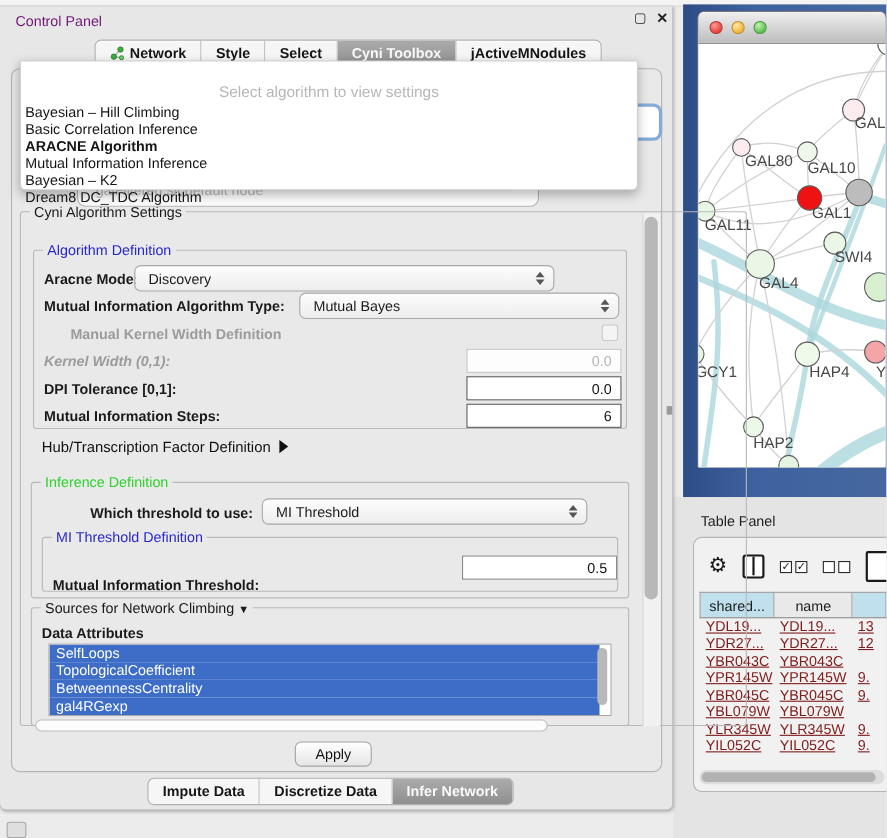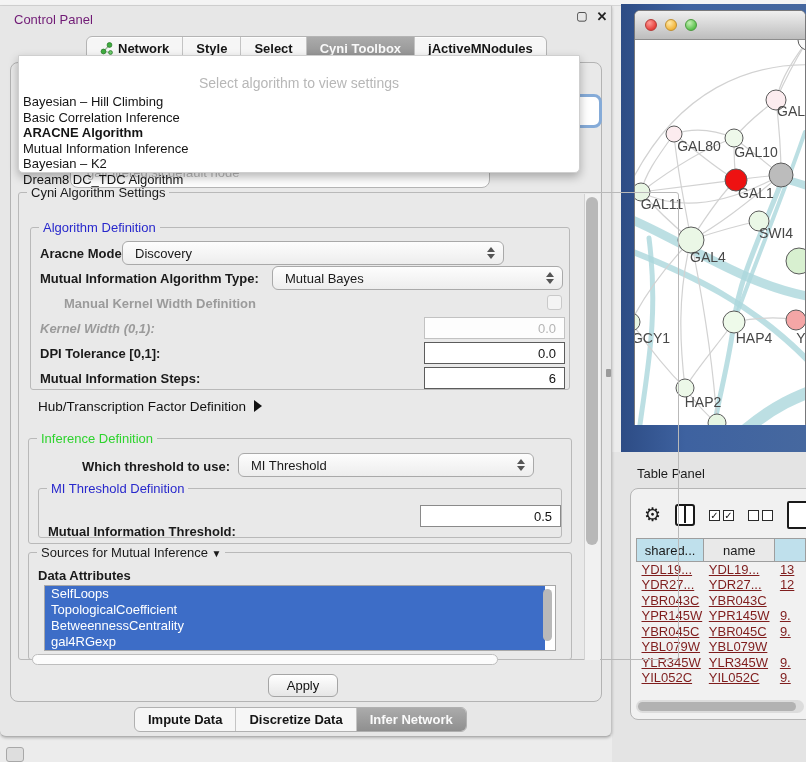--- a/index.html
+++ b/index.html
@@ -350,21 +350,21 @@
         <span class="tri-down"></span>
       </span>
   </div>
   <div class="group" style="left:38px; top:488px; width:524px; height:50px;">
     <span class="legend blue" style="background:#e9e9e9;">MI Threshold Definition</span>
   </div>
   <div class="flabel" style="left:48px; top:524px;">Mutual Information Threshold:</div>
   <input class="numfield" style="left: 420px; top: 505px; width: 141px; border-color: rgb(138, 138, 138);" value="0.5">
 
   <div class="group" style="left:28px; top:552px; width:544px; height:108px;">
-    <span class="legend"><span>Sources for Mutual Inference</span> <span style="font-size:10px;">▼</span></span>
+    <span class="legend"><span>Sources for Network Climbing</span> <span style="font-size:10px;">▼</span></span>
   </div>
   <div class="flabel" style="left:38px; top:568px;">Data Attributes</div>
   <div class="abs attr-list">
     <div id="attr-items">
         <div class="attr-item">SelfLoops</div>
         <div class="attr-item">TopologicalCoefficient</div>
         <div class="attr-item">BetweennessCentrality</div>
         <div class="attr-item">gal4RGexp</div>
       </div>
     <div class="attr-scroll"></div>

